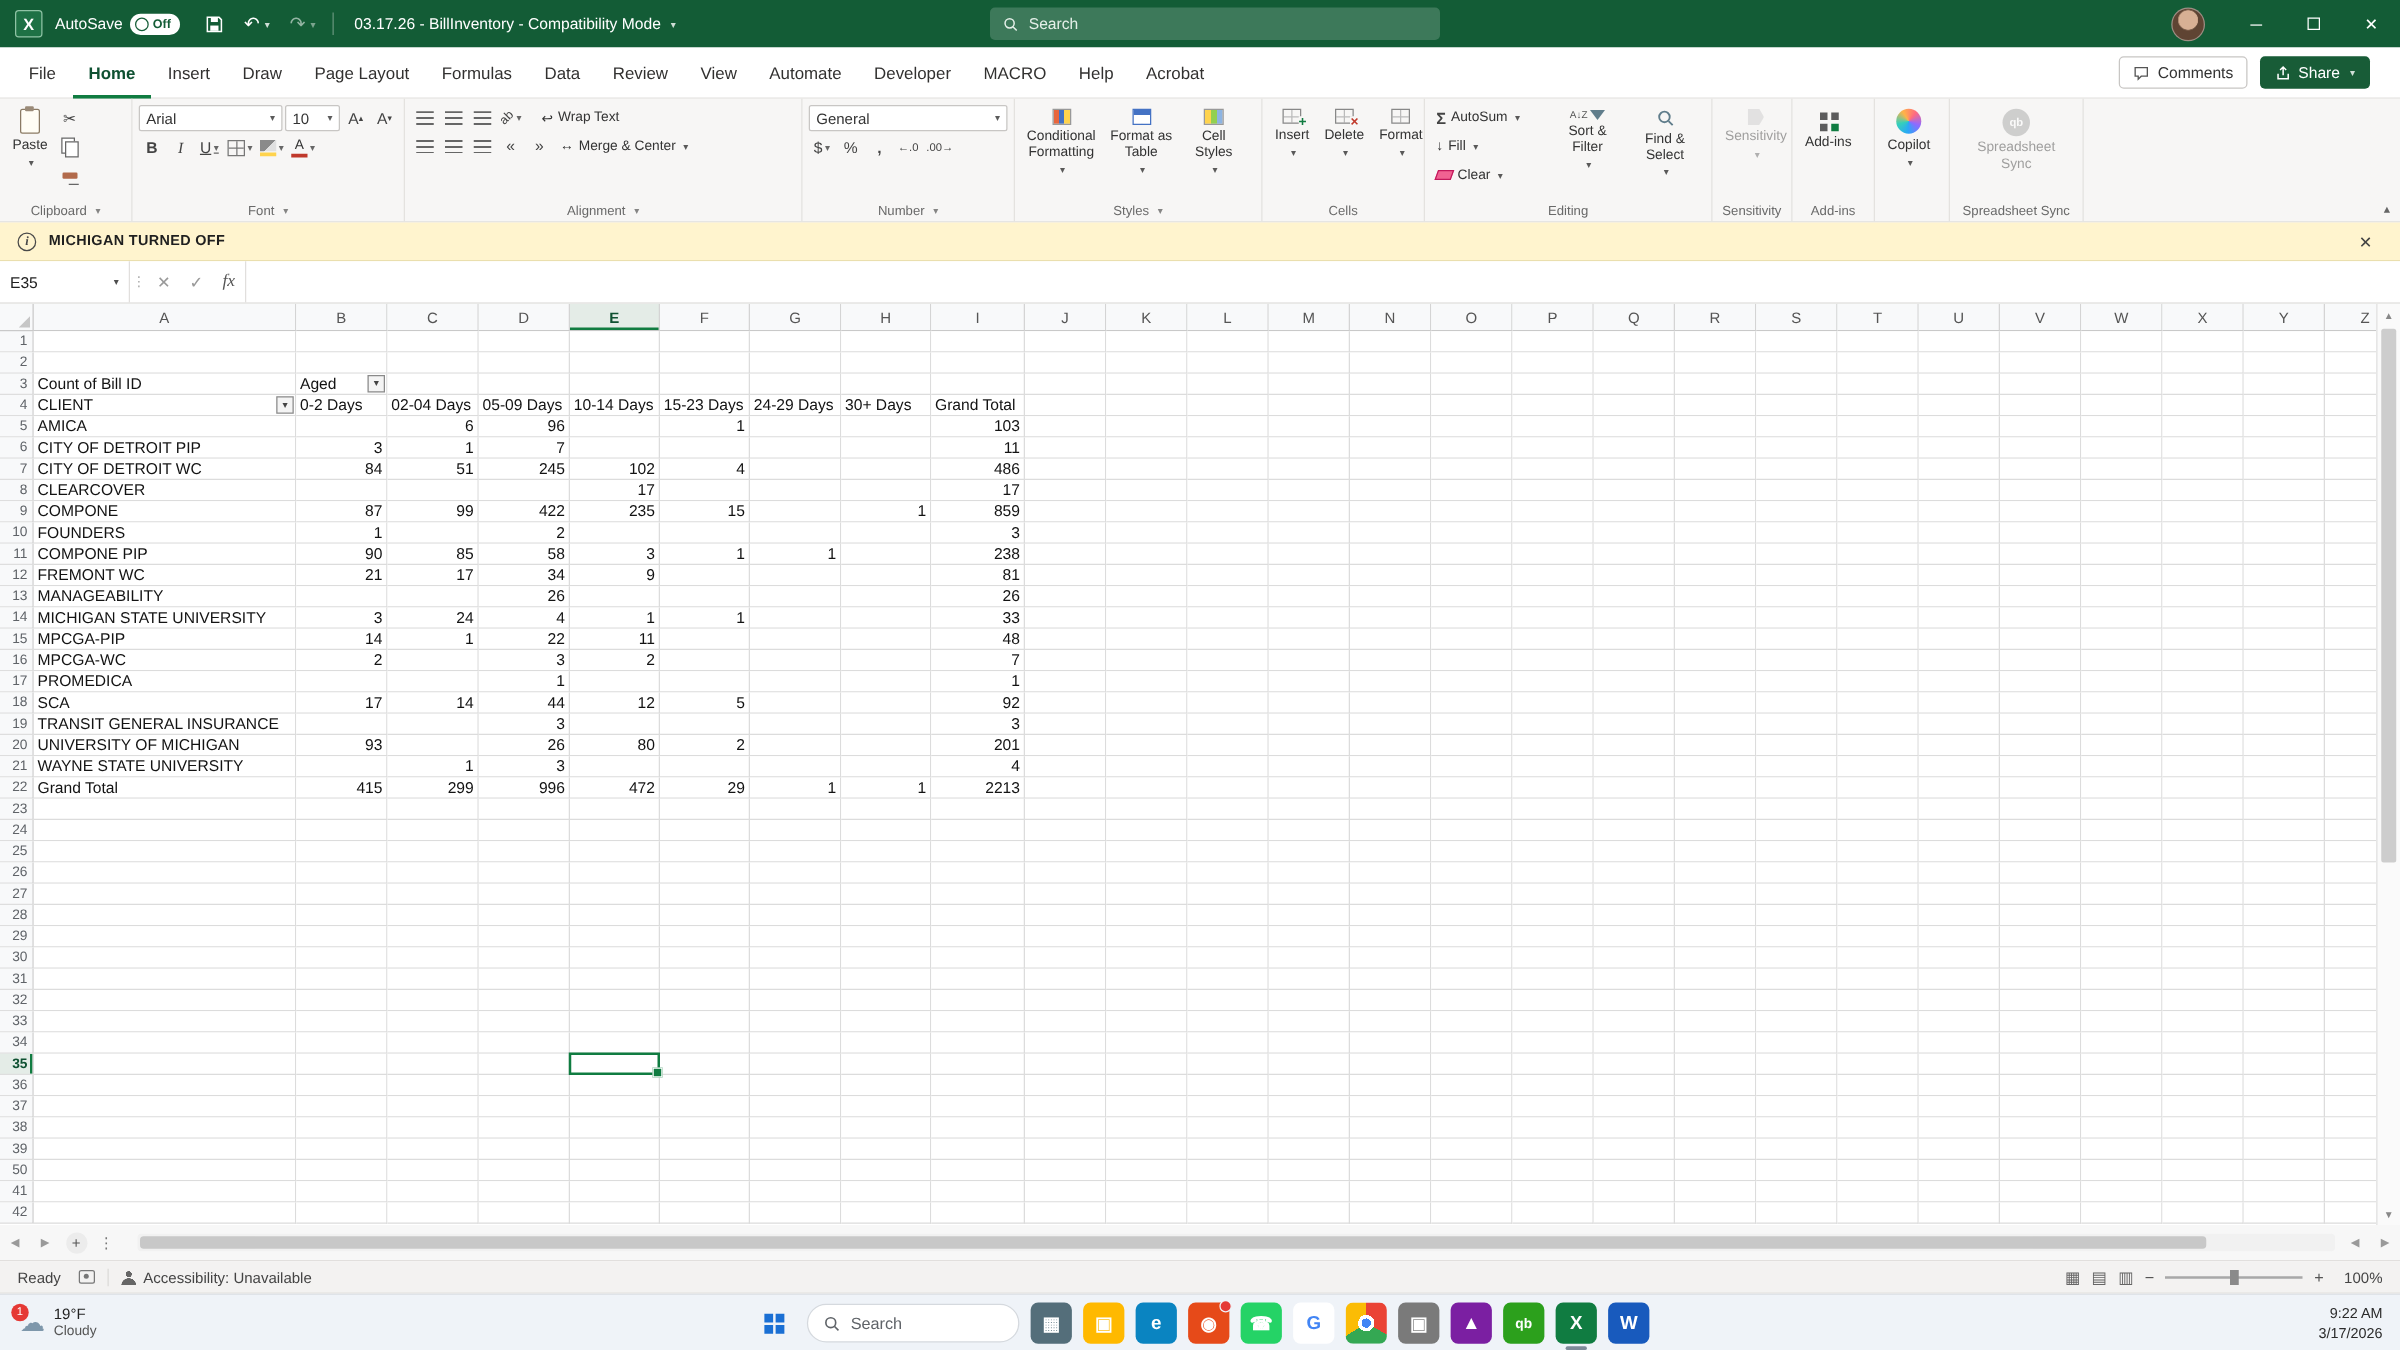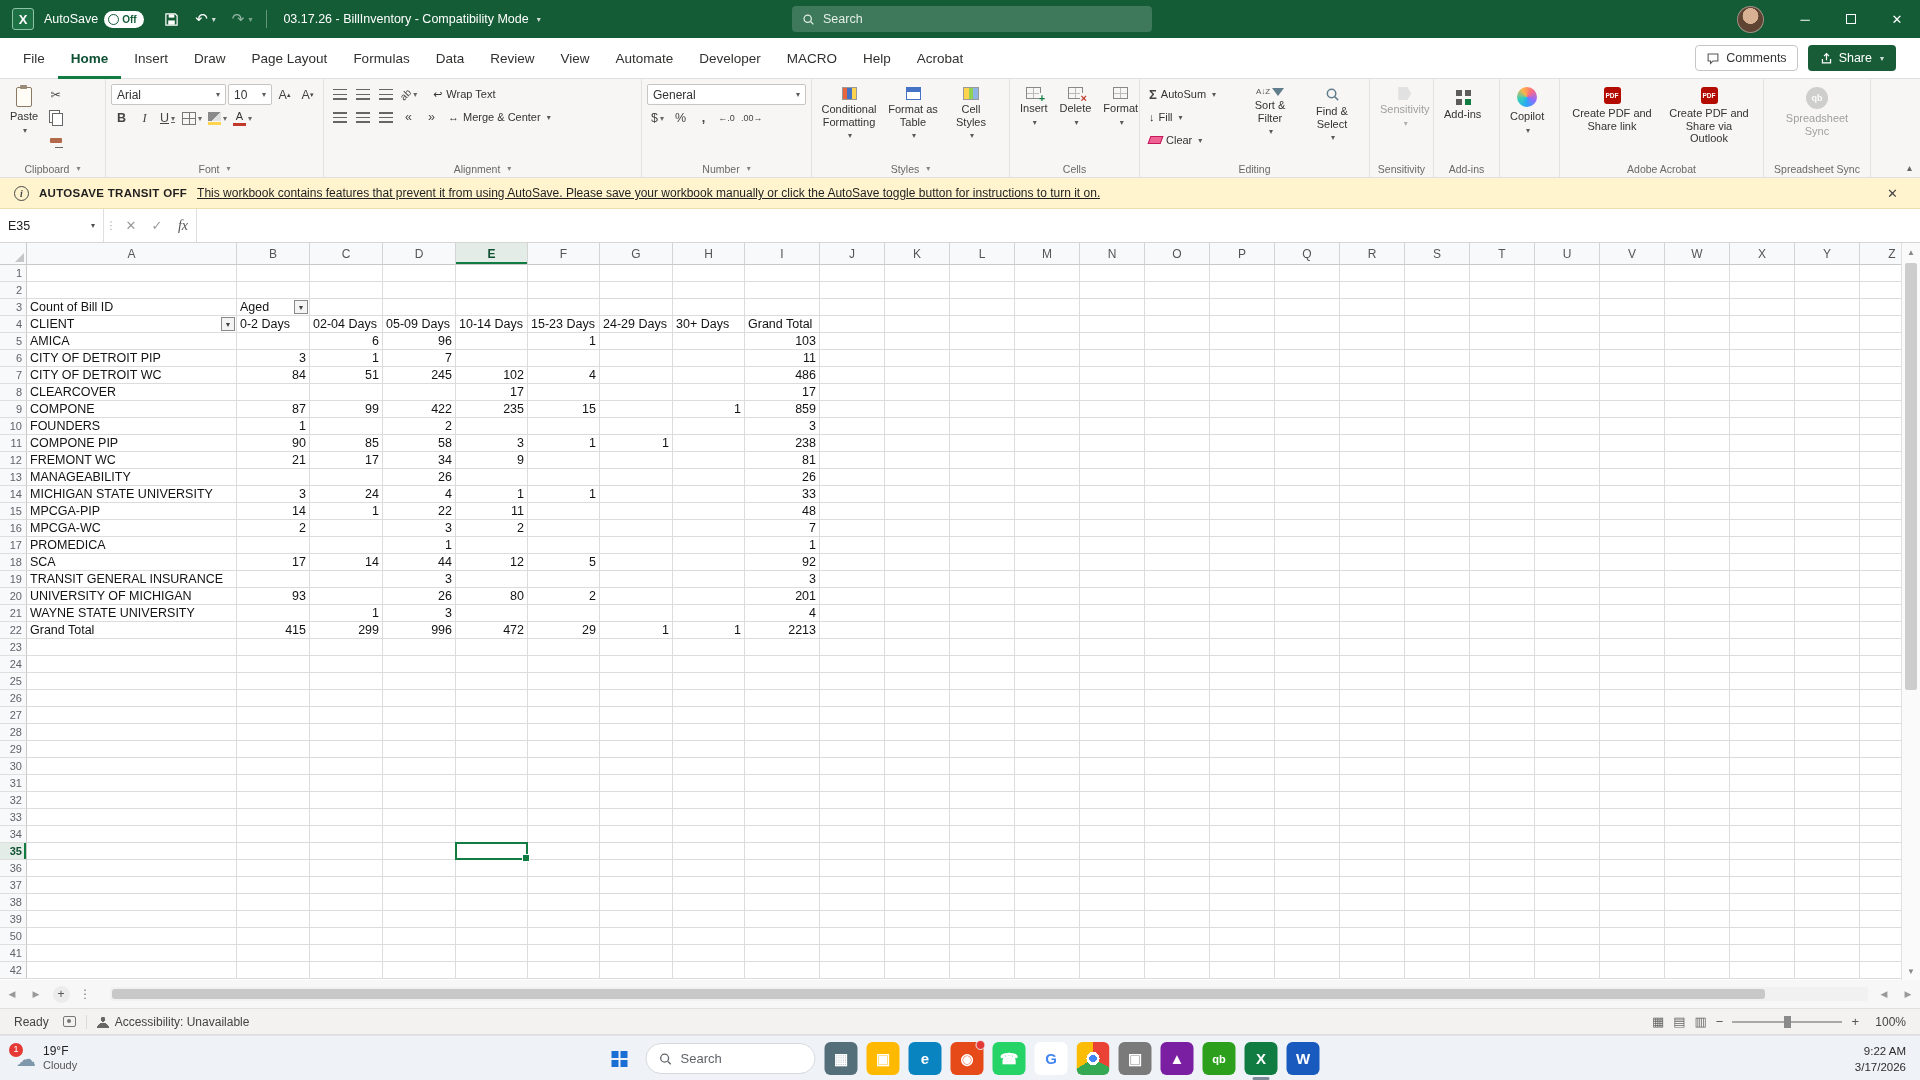--- a/index.html
+++ b/index.html
@@ -482,55 +482,39 @@
     <div class="rgc">
         <div class="bigbtn">
       <span class="ic-copilot"></span>
       <span>Copilot</span>
           <span class="dd">▾</span>
     </div>
       </div>
     <div class="glabel"></div>
   </div>
 
-  <div class="rgroup" style="width:204px">
-    <div class="rgc">
-      <div class="bigbtn" style="width:94px">
-        <span class="ic-pdf">PDF</span>
-        <span>Create PDF and Share link</span>
-      </div>
-      <div class="bigbtn" style="width:96px">
-        <span class="ic-pdf">PDF</span>
-        <span>Create PDF and Share via Outlook</span>
-      </div>
-    </div>
-    <div class="glabel">
-        <span>Adobe Acrobat</span>
-      </div>
-  </div>
 
   <div class="rgroup">
     <div class="rgc">
         <div class="bigbtn disabled" style="width:96px">
       <span class="ic-qb">qb</span>
       <span>Spreadsheet Sync</span>
     </div>
       </div>
     <div class="glabel">
         <span>Spreadsheet Sync</span>
       </div>
   </div>
 
   <span id="ribbon-collapse">▴</span>
 </div>
 
 <div id="warning">
   <span class="info-ic">i</span>
-  <span class="warn-badge">AUTOSAVE TRANSIT OFF</span>
-  <span class="warn-msg">This workbook contains features that prevent it from using AutoSave. Please save your workbook manually or click the AutoSave toggle button for instructions to turn it on.</span>
+  <span class="warn-badge">MICHIGAN TURNED OFF</span>
   <span class="warn-close">✕</span>
 </div>
 
 <div id="formulabar">
   <div id="namebox">
     <span>E35</span>
       <span class="dd">▾</span>
   </div>
   <div class="fb-handle">⋮</div>
   <div class="fb-btn">✕</div>

